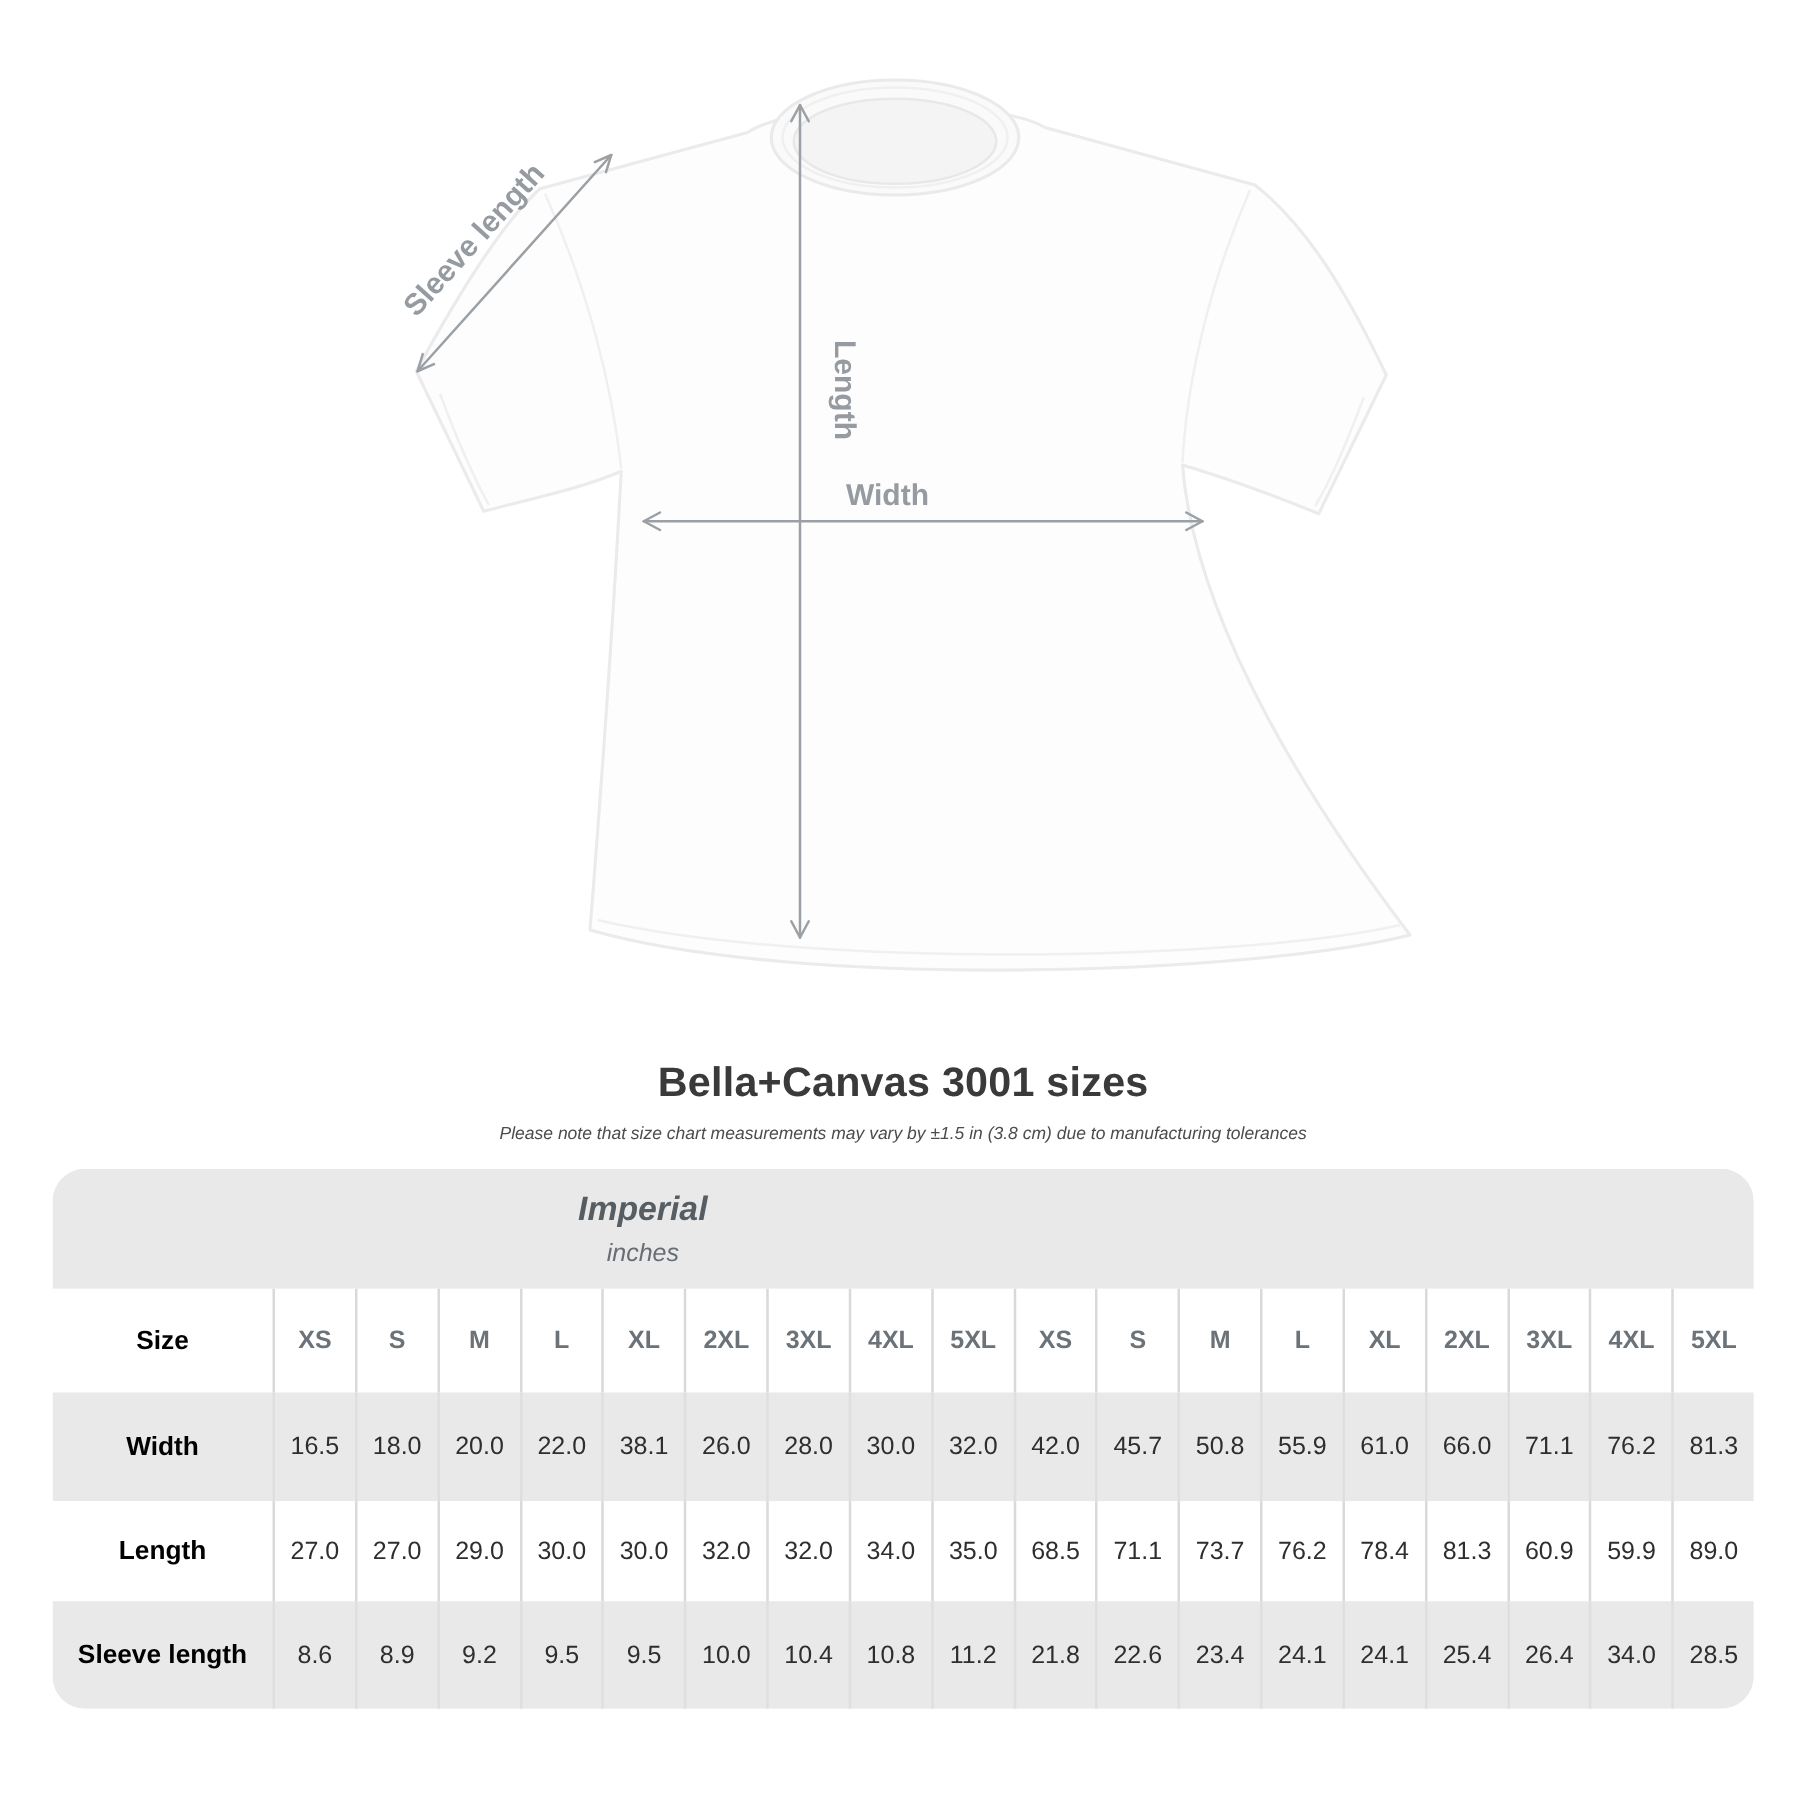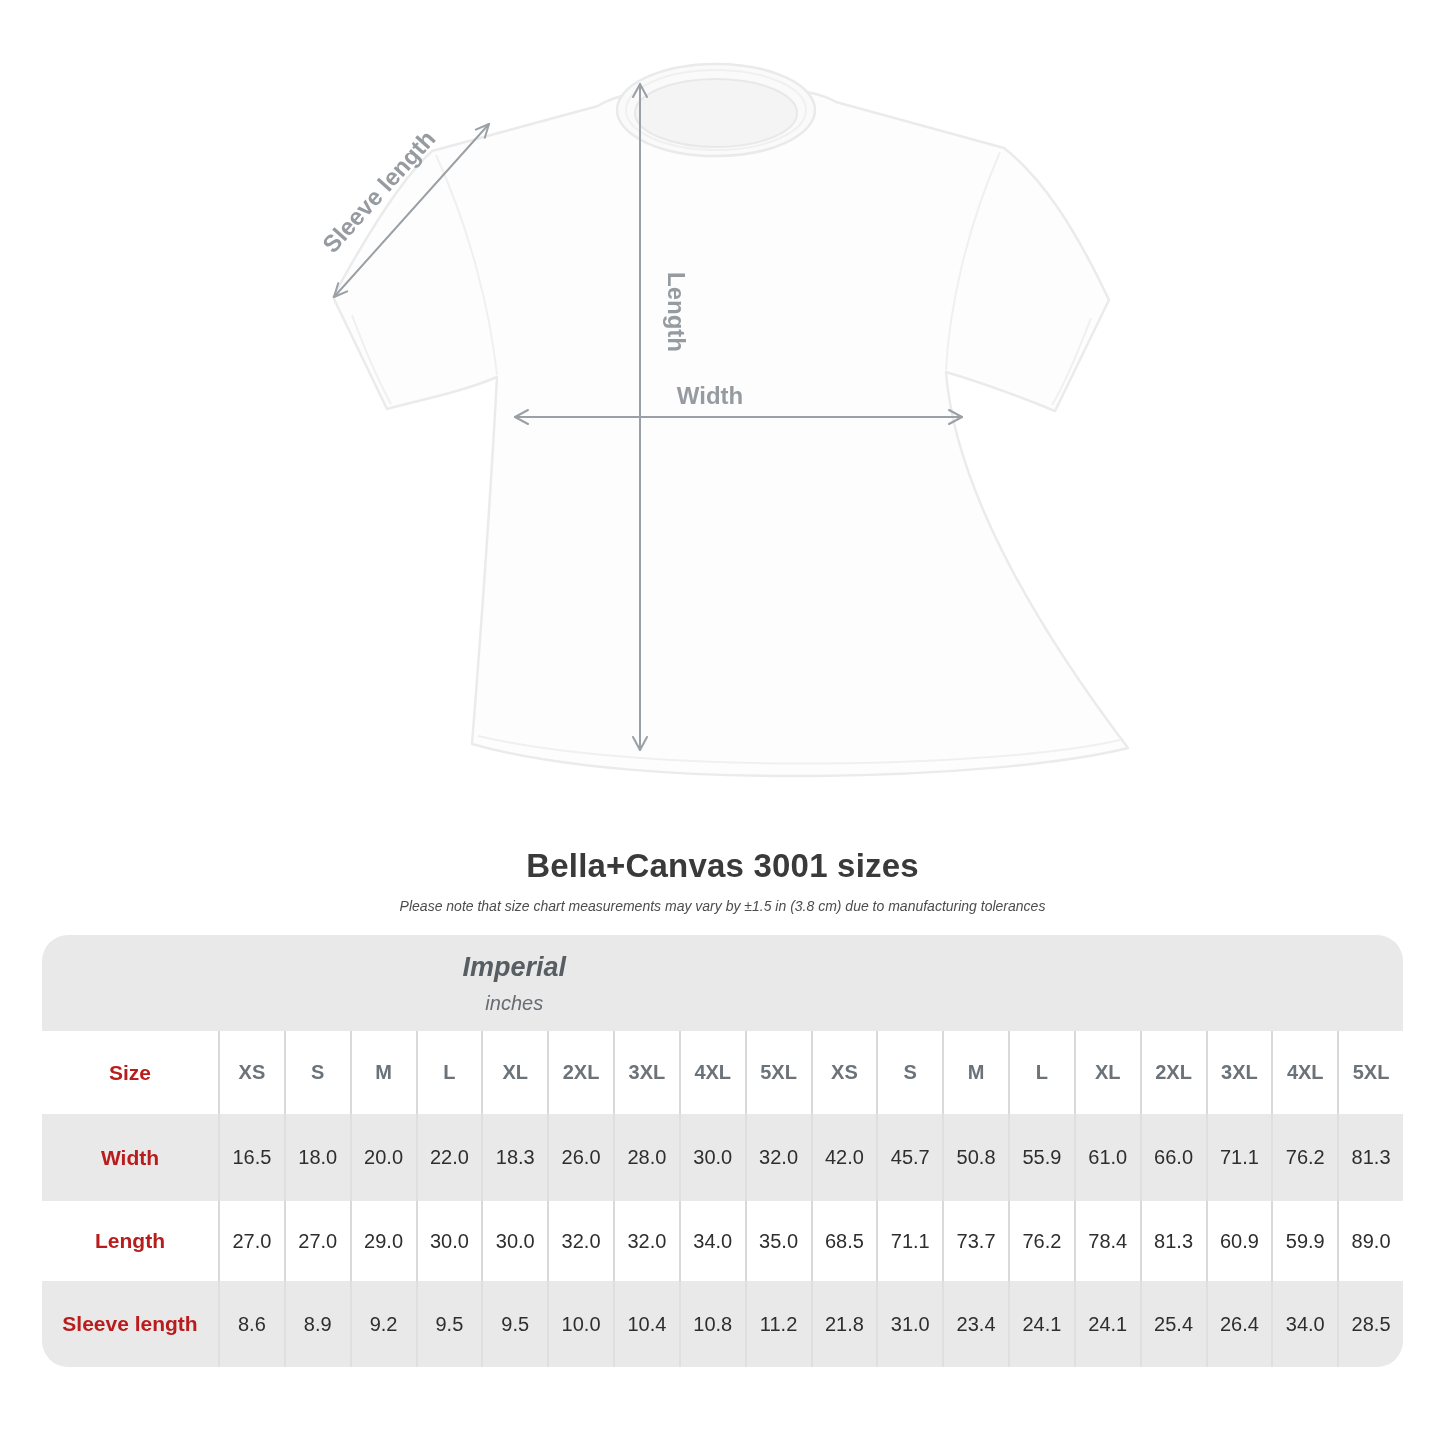--- a/index.html
+++ b/index.html
@@ -30,21 +30,21 @@
   .band-unit{font-size:20px;font-style:italic;color:#676d73;}
   .trow{display:grid;grid-template-columns:176px repeat(18,1fr);}
   .trow>div{display:flex;align-items:center;justify-content:center;min-width:0;}
   .trow>div+div{border-left:2px solid #d9d9d9;}
   .trow.gray{background:#e9e9e9;}
   .trow.gray>div+div{border-left-color:#dfdfdf;}
   .row-size{height:83px;background:#ffffff;}
   .row-width{height:87px;}
   .row-length{height:80px;background:#ffffff;}
   .row-sleeve{height:86px;}
-  .rlabel{font-weight:700;font-size:21px;color:#b91c1c;}
+  .rlabel{font-weight:700;font-size:21px;color:#000000;}
   .shead{font-weight:700;font-size:20px;color:#6b7278;}
   .val{font-size:20px;color:#2e2e2e;}
 </style>
 </head>
 <body>
 
 <svg class="diagram" width="1445" height="845" viewBox="0 0 1445 845" xmlns="http://www.w3.org/2000/svg">
 
   <path d="M 598 106
            C 636 80, 796 78, 836 102
@@ -129,21 +129,21 @@
     <div class="shead">4XL</div>
     <div class="shead">5XL</div>
   </div>
 
   <div class="trow row-width gray">
     <div class="rlabel">Width</div>
     <div class="val">16.5</div>
     <div class="val">18.0</div>
     <div class="val">20.0</div>
     <div class="val">22.0</div>
-    <div class="val">18.3</div>
+    <div class="val">38.1</div>
     <div class="val">26.0</div>
     <div class="val">28.0</div>
     <div class="val">30.0</div>
     <div class="val">32.0</div>
     <div class="val">42.0</div>
     <div class="val">45.7</div>
     <div class="val">50.8</div>
     <div class="val">55.9</div>
     <div class="val">61.0</div>
     <div class="val">66.0</div>
@@ -179,21 +179,21 @@
     <div class="val">8.6</div>
     <div class="val">8.9</div>
     <div class="val">9.2</div>
     <div class="val">9.5</div>
     <div class="val">9.5</div>
     <div class="val">10.0</div>
     <div class="val">10.4</div>
     <div class="val">10.8</div>
     <div class="val">11.2</div>
     <div class="val">21.8</div>
-    <div class="val">31.0</div>
+    <div class="val">22.6</div>
     <div class="val">23.4</div>
     <div class="val">24.1</div>
     <div class="val">24.1</div>
     <div class="val">25.4</div>
     <div class="val">26.4</div>
     <div class="val">34.0</div>
     <div class="val">28.5</div>
   </div>
 
 </div>

